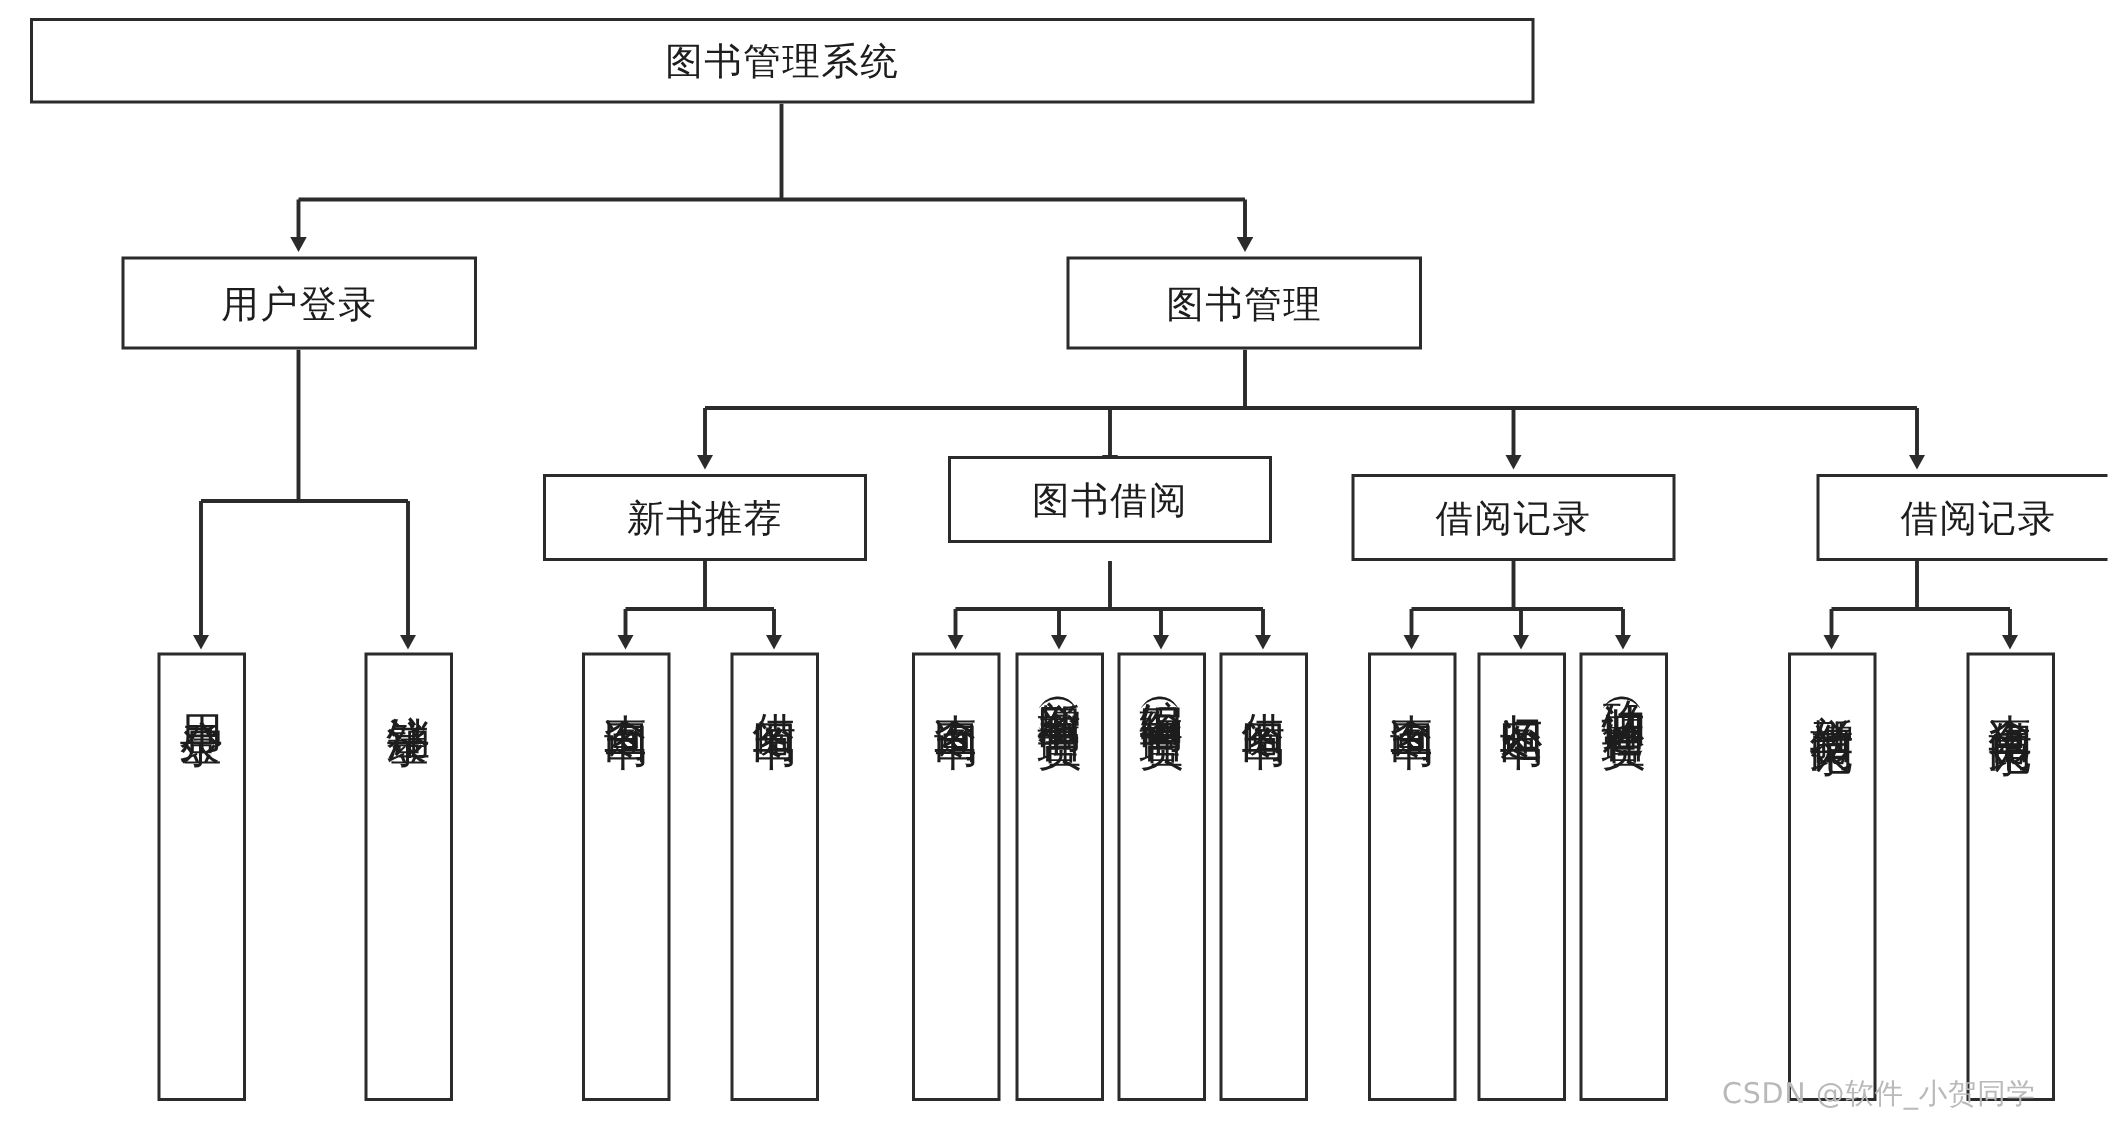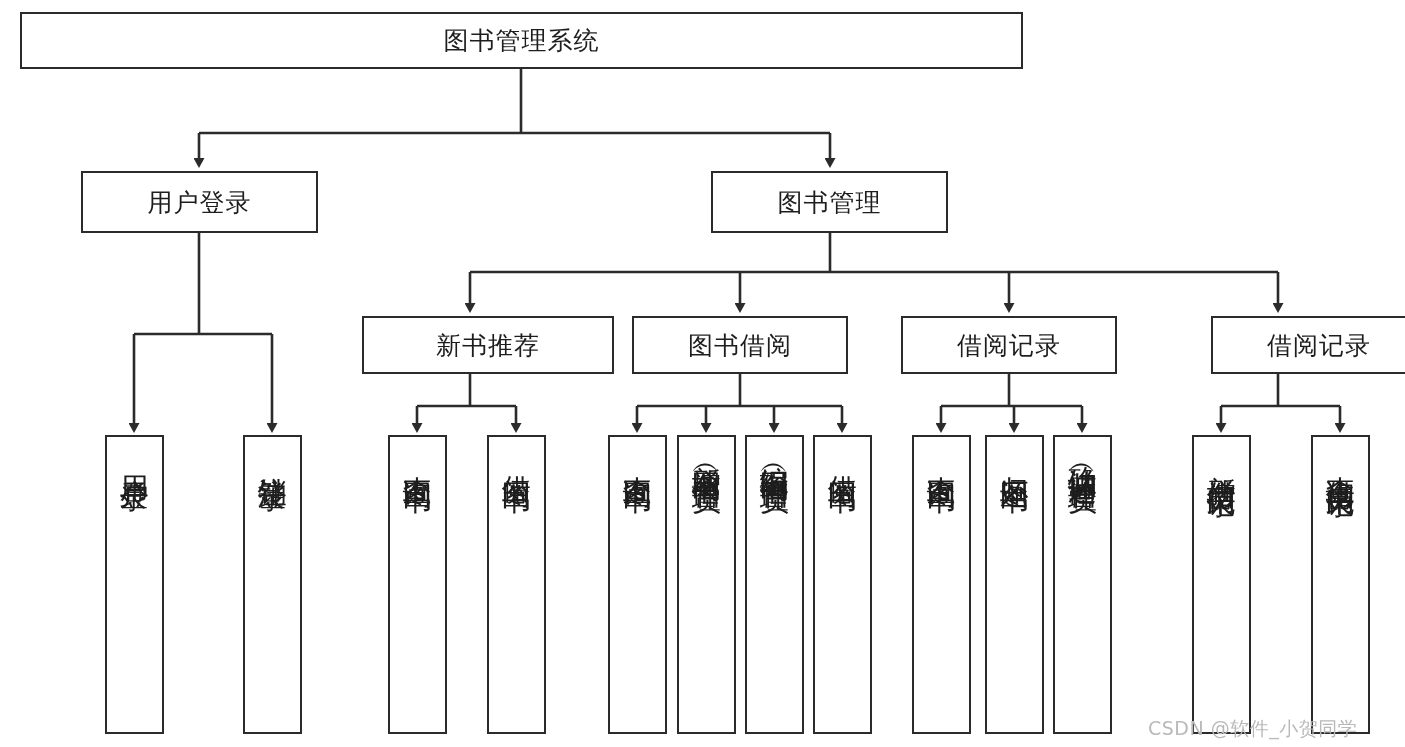--- a/index.html
+++ b/index.html
@@ -125,24 +125,24 @@
 
   <div id="l2">
       <div class="node horiz" style="left: 81px; top: 171px; width: 237px; height: 62px;">
         <span>用户登录</span>
       </div>
       <div class="node horiz" style="left: 711px; top: 171px; width: 237px; height: 62px;">
         <span>图书管理</span>
       </div>
     </div>
   <div id="l3">
-      <div class="node horiz" style="left: 362px; top: 316px; width: 252px; height: 58px;">
+      <div class="node horiz" style="left: 362px; top: 316px; width: 216px; height: 58px;">
         <span>新书推荐</span>
       </div>
-      <div class="node horiz" style="left: 632px; top: 316px; width: 216px; height: 58px;">
+      <div class="node horiz" style="left: 632px; top: 304px; width: 216px; height: 58px;">
         <span>图书借阅</span>
       </div>
       <div class="node horiz" style="left: 901px; top: 316px; width: 216px; height: 58px;">
         <span>借阅记录</span>
       </div>
       <div class="node horiz" style="left: 1170px; top: 316px; width: 216px; height: 58px; margin-left: 41px;">
         <span>借阅记录</span>
       </div>
     </div>
   <div id="lv">

